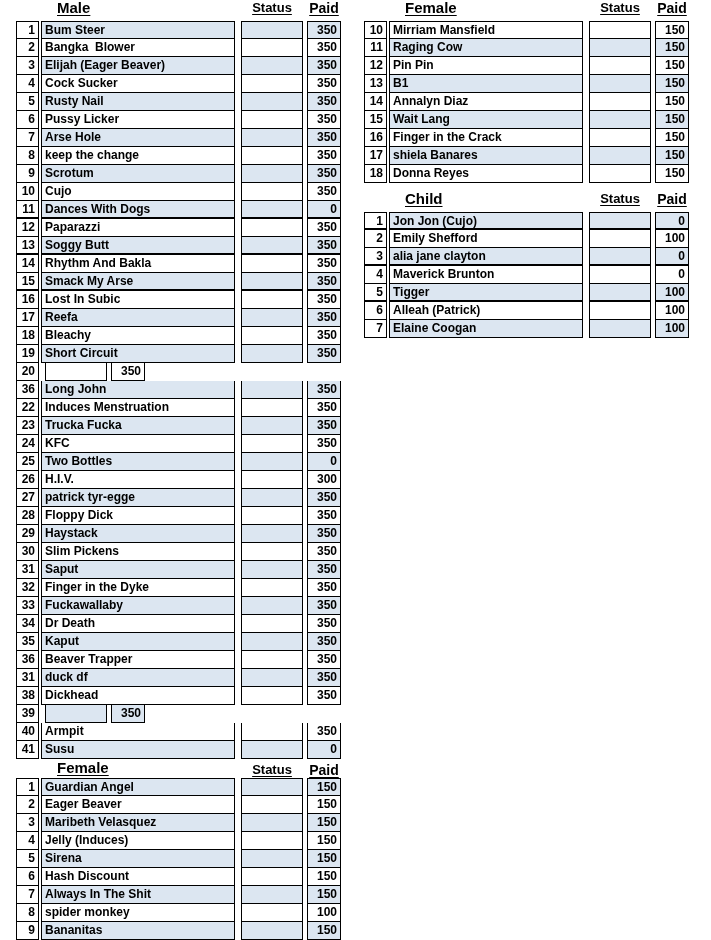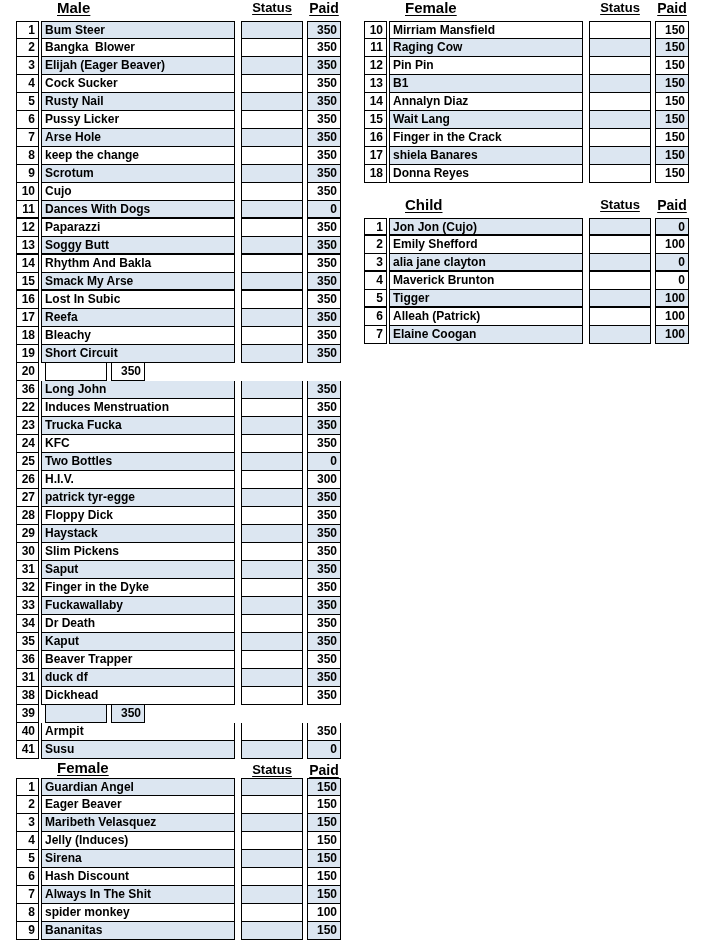--- a/index.html
+++ b/index.html
@@ -59,21 +59,21 @@
   .row.first .cell{border-top:1px solid #000;}
   .row.thick .cell{border-bottom-width:2.5px;}
   .cell.num{width:23px;text-align:right;padding-right:3px;}
   .cell.name{width:194px;margin-left:2px;padding-left:3px;}
   .cell.status{width:62px;margin-left:6px;}
   .cell.paid{width:34px;margin-left:4px;text-align:right;padding-right:3px;}
   .row.shaded .cell.name,
   .row.shaded .cell.status,
   .row.shaded .cell.paid{background:#dce6f1;}
 
-  .child-section{margin-top:14px;}
+  .child-section{margin-top:8px;}
 </style>
 </head>
 <body>
 
 <div class="canvas">
 
   <div class="tablecol left">
 
     <div class="section">
       <div class="sec-header">

